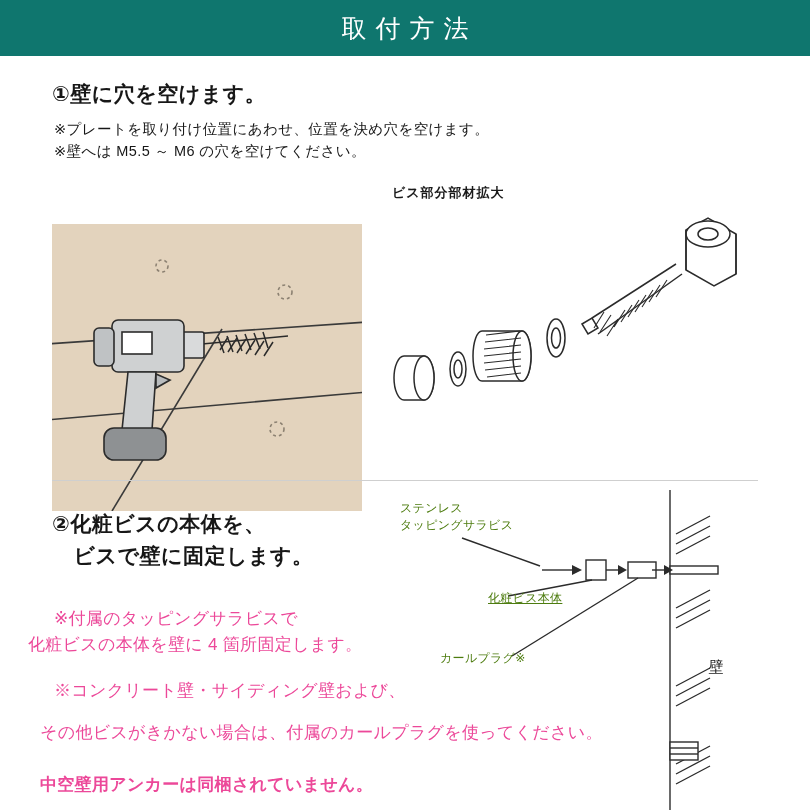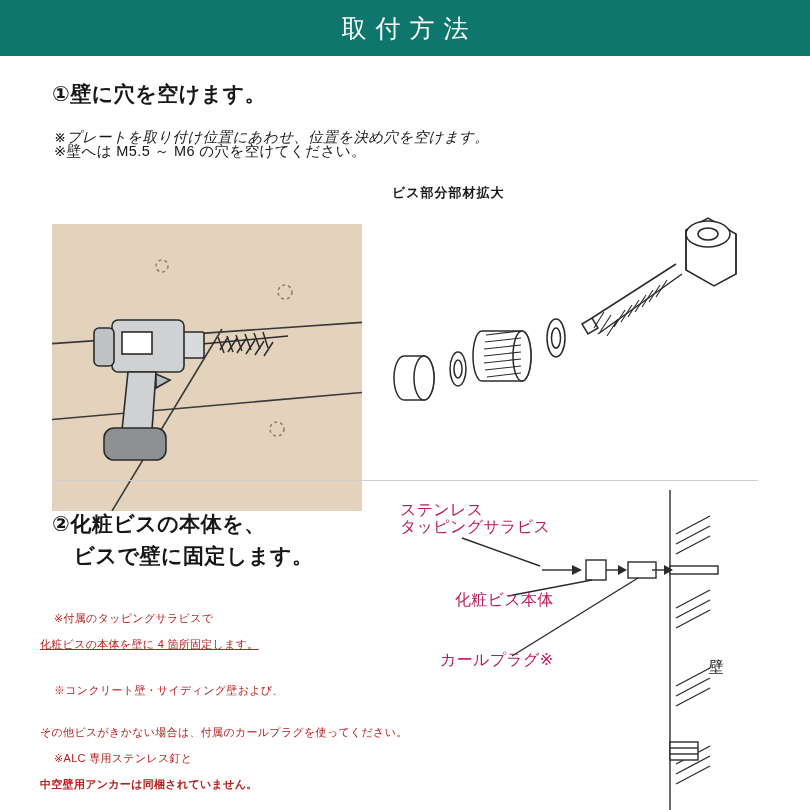--- a/index.html
+++ b/index.html
@@ -68,56 +68,56 @@
     position:absolute;
     left:52px; top:480px;
     width:706px; height:1px;
     background:#cfcfcf;
   }
   
   .sec2 { position:absolute; left:0; top:480px; width:810px; height:330px; }
   .red { color:#e8380d; }
   .small-label {
     position:absolute;
-    font-size: 16px;
+    font-size: 12px;
     letter-spacing:0.3px;
     white-space:nowrap;
-    color:#be185d;
+    color:#4d7c0f;
   }
   .vert-label {
     position:absolute;
     font-size: 15px;
     letter-spacing:1px;
     writing-mode: vertical-rl;
     text-orientation: upright;
     color:#171717;
   }
   .body-text {
     position:absolute;
-    font-size: 11px;
+    font-size: 17px;
     line-height: 25px;
     letter-spacing:0.3px;
     white-space:nowrap;
-    color:#b91c1c;
+    color:#ec4899;
   }
 </style>
 </head>
 <body>
 
 <div id="page">
 
   <div class="header">
     <div class="header-title">取付方法</div>
   </div>
 
   <div class="sec1">
 
     <div class="step-title" style="left:52px; top:24px;">①壁に穴を空けます。</div>
 
-    <div class="note" style="left:54px; top:72px;font-style:italic;">※プレートを取り付け位置にあわせ、位置を決め穴を空けます。</div>
+    <div class="note" style="left:54px; top:64px;">※プレートを取り付け位置にあわせ、位置を決め穴を空けます。</div>
     <div class="note" style="left:54px; top:86px;">※壁へは M5.5 ～ M6 の穴を空けてください。</div>
 
     <div class="drill-box">
       <svg width="310" height="287" viewBox="0 0 310 287" xmlns="http://www.w3.org/2000/svg">
 
         <g stroke="#3a3a3a" stroke-width="1.6" fill="none">
           <line x1="-5" y1="120" x2="315" y2="98"></line>
           <line x1="-5" y1="196" x2="315" y2="168"></line>
           <line x1="60" y1="287" x2="170" y2="105"></line>
         </g>
@@ -206,26 +206,25 @@
   </div>
 
   <div class="divider"></div>
 
   <div class="sec2">
 
     <div class="step-title" style="left:52px; top:30px;">②化粧ビスの本体を、</div>
     <div class="step-title" style="left:52px; top:62px;">　ビスで壁に固定します。</div>
 
     <div class="body-text" style="left:54px; top:126px;">※付属のタッピングサラビスで</div>
-    <div class="body-text" style="left:40px; top:152px;text-decoration:underline;">化粧ビスの本体を壁に 4 箇所固定します。</div>
+    <div class="body-text" style="left:28px; top:152px;">化粧ビスの本体を壁に 4 箇所固定します。</div>
 
     <div class="body-text red" style="left:54px; top:198px;font-family:Liberation Serif, serif;">※コンクリート壁・サイディング壁および、</div>
     <div class="body-text red" style="left:40px; top:240px;">その他ビスがきかない場合は、付属のカールプラグを使ってください。</div>
 
-    <div class="body-text" style="left:54px; top:266px;">※ALC 専用ステンレス釘と</div>
     <div class="body-text" style="left:40px; top:292px;font-weight:bold;">中空壁用アンカーは同梱されていません。</div>
 
     <div style="position:absolute; left:390px; top:10px; width:420px; height:320px;">
       <svg width="420" height="320" viewBox="0 0 420 320" xmlns="http://www.w3.org/2000/svg">
         <g stroke="#2b2b2b" fill="none" stroke-width="1.4">
 
           <line x1="280" y1="0" x2="280" y2="320"></line>
 
           <g stroke-width="1.3">
             <line x1="286" y1="44" x2="320" y2="26"></line>
@@ -274,18 +273,18 @@
 
           <line x1="72" y1="48" x2="150" y2="76"></line>
           <line x1="118" y1="106" x2="202" y2="90"></line>
           <line x1="122" y1="166" x2="248" y2="88"></line>
         </g>
       </svg>
     </div>
 
     <div class="small-label" style="left:400px; top:20px;">ステンレス</div>
     <div class="small-label" style="left:400px; top:37px;">タッピングサラビス</div>
-    <div class="small-label" style="left:455px; top:110px;">化粧ビス本体</div>
+    <div class="small-label" style="left:488px; top:110px;text-decoration:underline;">化粧ビス本体</div>
     <div class="small-label" style="left:440px; top:170px;">カールプラグ※</div>
     <div class="vert-label" style="left:706px; top:166px;">壁</div>
   </div>
 
 </div>
 
 </body></html>

